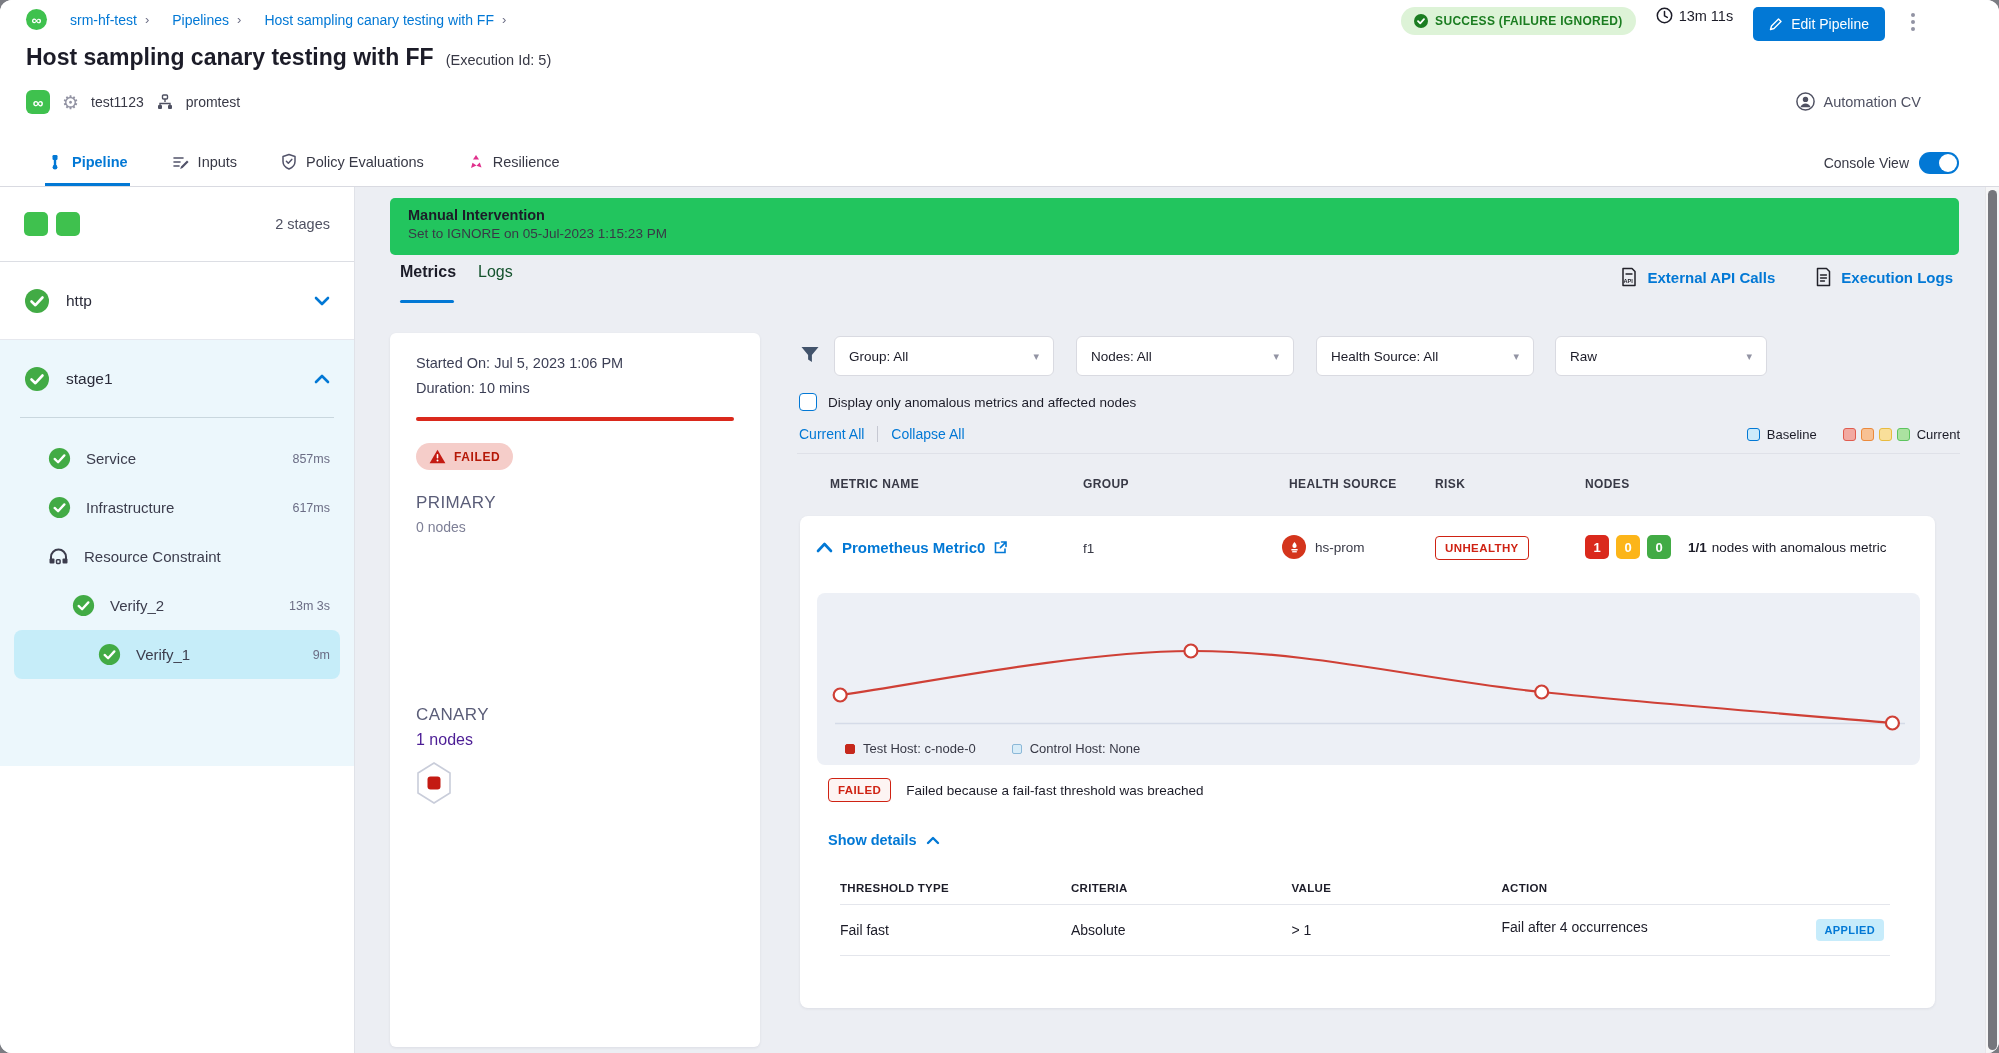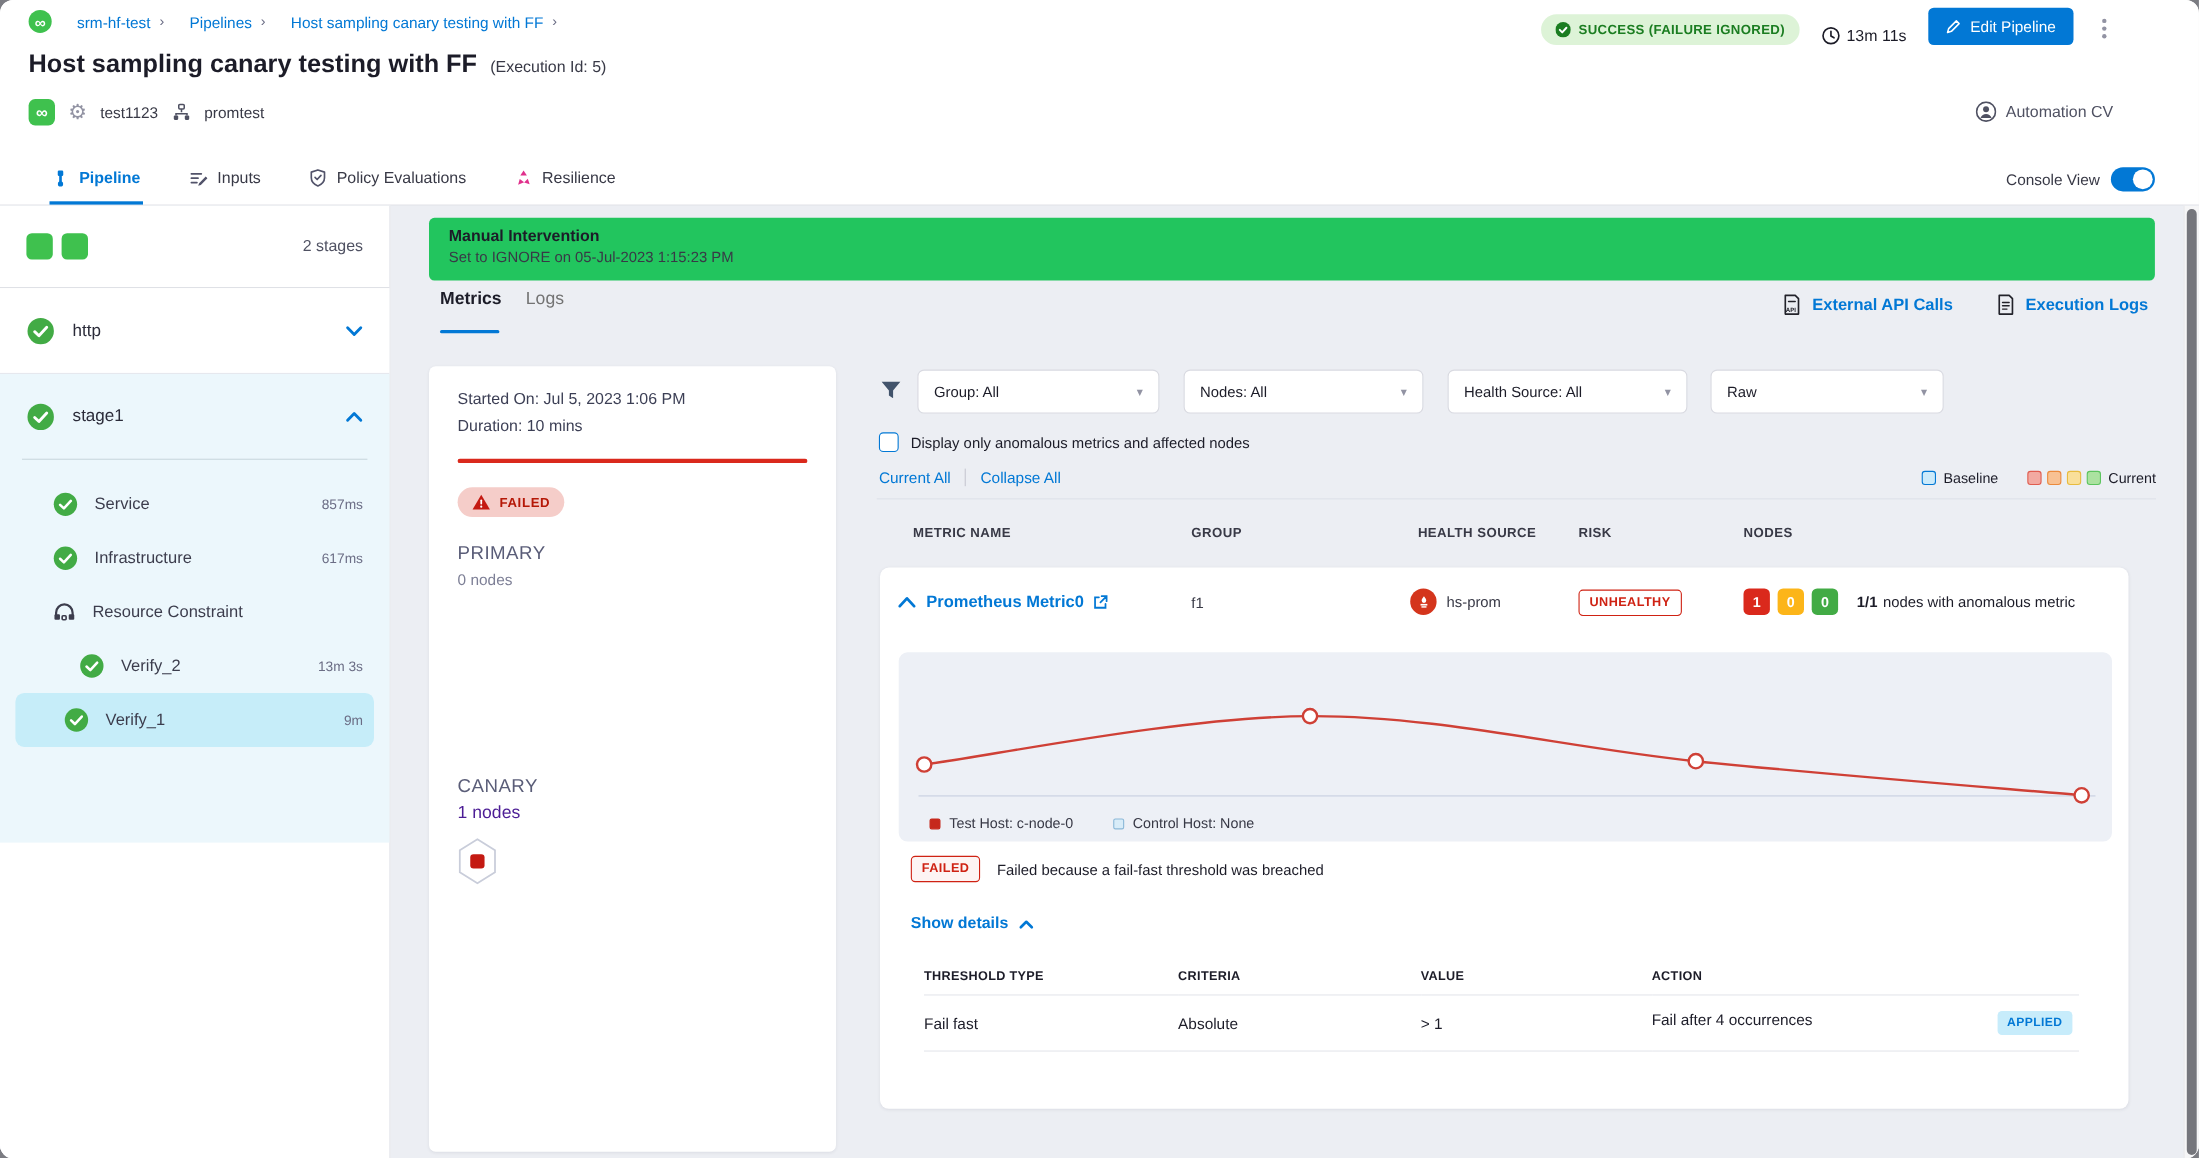--- a/index.html
+++ b/index.html
@@ -14,21 +14,21 @@
   .crumb-sep{color:#6b6d85;font-size:13px;}
   .logo-circle{width:21px;height:21px;border-radius:50%;background:#3fc14e;color:#fff;display:flex;
        align-items:center;justify-content:center;font-size:14px;font-weight:700;}
   .page-title-row{position:absolute;left:26px;top:44px;display:flex;align-items:baseline;gap:12px;}
   .page-title{font-size:23px;font-weight:700;color:#1c1c28;}
   .exec-id{font-size:14.5px;color:#383946;}
   .meta-row{position:absolute;left:26px;top:90px;display:flex;align-items:center;gap:12px;font-size:14px;color:#383946;}
   .svc-square{width:24px;height:24px;border-radius:6px;background:#3fc14e;color:#fff;display:flex;
        align-items:center;justify-content:center;font-size:15px;font-weight:700;}
   .gear{color:#9293a3;font-size:19px;line-height:1;}
-  .hdr-right{position:absolute;right:78px;top:7px;display:flex;align-items:flex-end;gap:20px;}
+  .hdr-right{position:absolute;right:78px;top:7px;display:flex;align-items:flex-start;gap:20px;}
   .status-badge{display:flex;align-items:center;gap:7px;background:#ddf3d7;color:#1b7d21;font-weight:700;
        font-size:12px;letter-spacing:.3px;padding:7px 13px;border-radius:14px;}
   .elapsed{display:flex;align-items:center;gap:6px;font-size:14.5px;color:#1c1c28;}
   .btn-primary{display:flex;align-items:center;gap:8px;background:#0278d5;color:#fff;font-size:14px;
        font-weight:500;padding:9px 16px;border-radius:5px;border:none;cursor:pointer;}
   .kebab{display:flex;flex-direction:column;gap:3px;padding:6px;cursor:pointer;}
   .kebab i{width:4px;height:4px;border-radius:50%;background:#9293a3;}
   .automation{position:absolute;right:78px;top:92px;display:flex;align-items:center;gap:8px;
        font-size:14.5px;color:#4f5162;}
 
@@ -67,21 +67,21 @@
   .step-dur{margin-left:auto;font-size:12.5px;color:#6b6d85;}
 
   
   .main{position:absolute;left:354px;top:0;right:0;bottom:0;}
   .banner{position:absolute;left:36px;top:11px;right:40px;height:57px;background:#22c55e;border-radius:5px;
        padding:9px 18px;box-sizing:border-box;}
   .banner-title{font-size:14.5px;font-weight:700;color:#1c1c28;}
   .banner-sub{font-size:13.5px;color:#383946;margin-top:3px;}
   .subtab{position:absolute;top:76px;font-size:16px;cursor:pointer;}
   .subtab.active{font-weight:700;color:#1c1c28;}
-  .subtab.inactive{color:#737373;}
+  .subtab.inactive{color:#14532d;}
   .subtab-underline{position:absolute;left:46px;top:113px;width:54px;height:3px;background:#0278d5;border-radius:2px;}
   .right-links{position:absolute;right:46px;top:80px;display:flex;gap:40px;}
   .doc-link{display:flex;align-items:center;gap:9px;font-size:15px;font-weight:700;color:#0278d5;cursor:pointer;}
 
   
   .summary-card{position:absolute;left:36px;top:146px;width:370px;bottom:6px;background:#fff;border-radius:6px;
        box-shadow:0 1px 3px rgba(40,41,61,.08);}
   .sum-line1{position:absolute;left:26px;top:22px;font-size:14.5px;color:#3c3f55;}
   .sum-line2{position:absolute;left:26px;top:47px;font-size:14.5px;color:#3c3f55;}
   .sum-redline{position:absolute;left:26px;right:26px;top:84px;height:4px;background:#da291c;border-radius:2px;}
@@ -333,21 +333,21 @@
               <span class="step-dur"></span>
             </div>
             <div class="step-row" style="padding-left: 58px;">
               <svg width="23" height="23" viewBox="0 0 26 26">
                 <circle cx="13" cy="13" r="12" fill="#42ab45"></circle>
                 <polyline points="7.5,13.5 11.4,17.2 18.5,9.5" fill="none" stroke="#fff" stroke-width="2.6" stroke-linecap="round" stroke-linejoin="round"></polyline>
               </svg>
               <span class="step-label">Verify_2</span>
               <span class="step-dur">13m 3s</span>
             </div>
-            <div class="step-row selected" style="padding-left: 44px;">
+            <div class="step-row selected" style="padding-left: 84px;">
               <svg width="23" height="23" viewBox="0 0 26 26">
                 <circle cx="13" cy="13" r="12" fill="#42ab45"></circle>
                 <polyline points="7.5,13.5 11.4,17.2 18.5,9.5" fill="none" stroke="#fff" stroke-width="2.6" stroke-linecap="round" stroke-linejoin="round"></polyline>
               </svg>
               <span class="step-label">Verify_1</span>
               <span class="step-dur">9m</span>
             </div>
           </div>
       </div>
     </aside>

